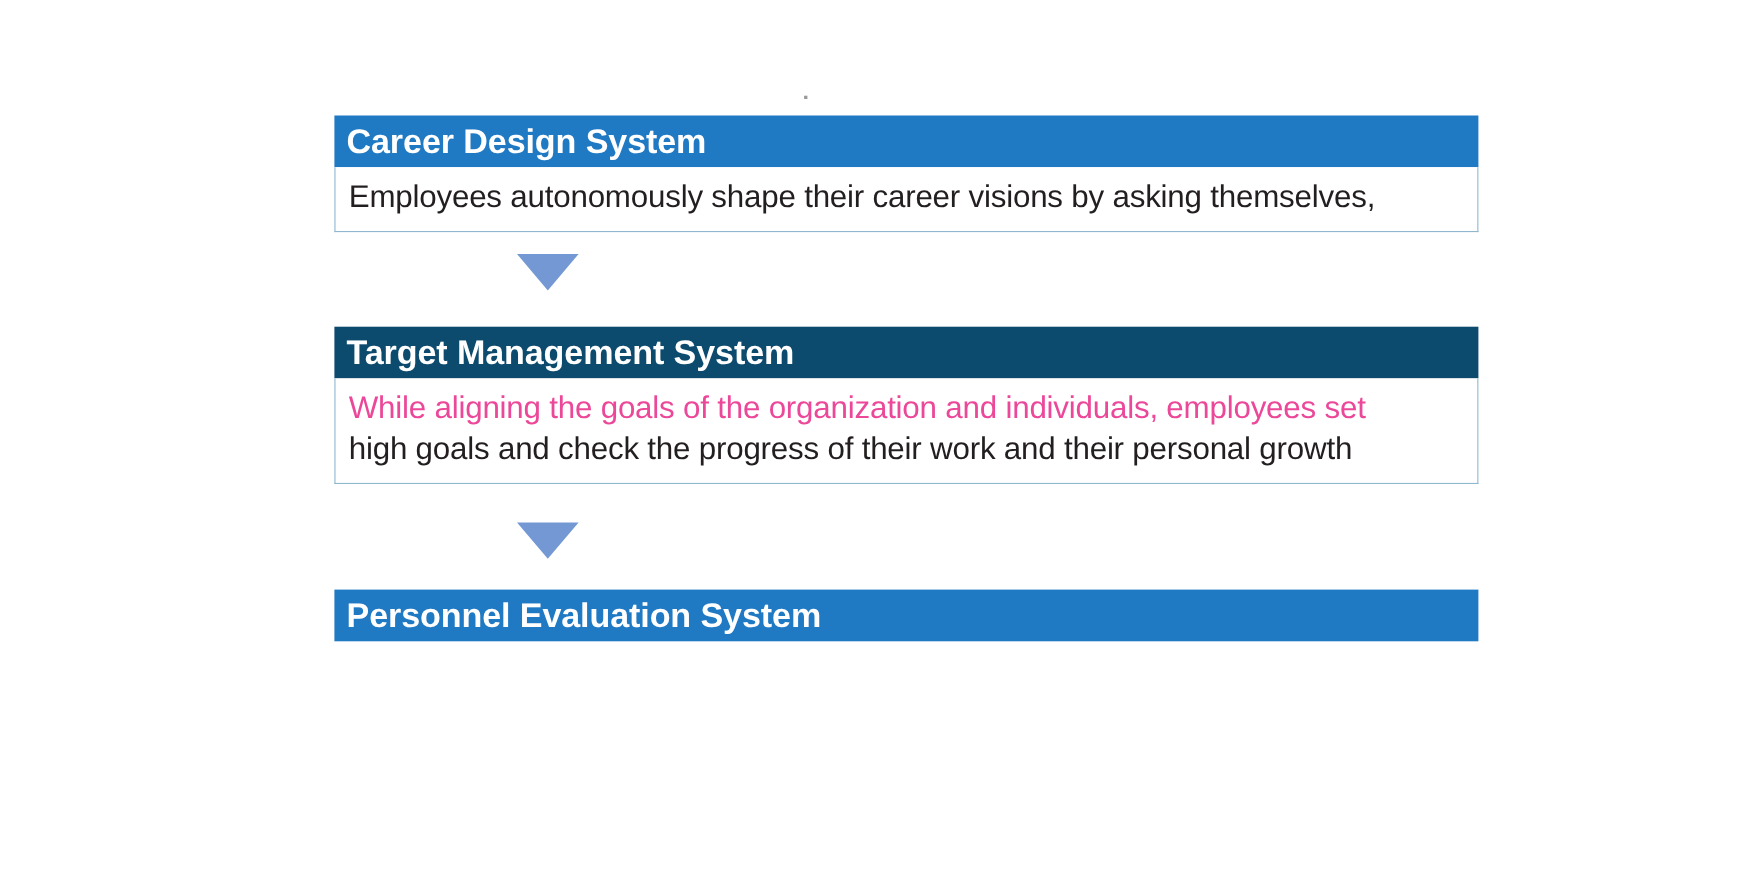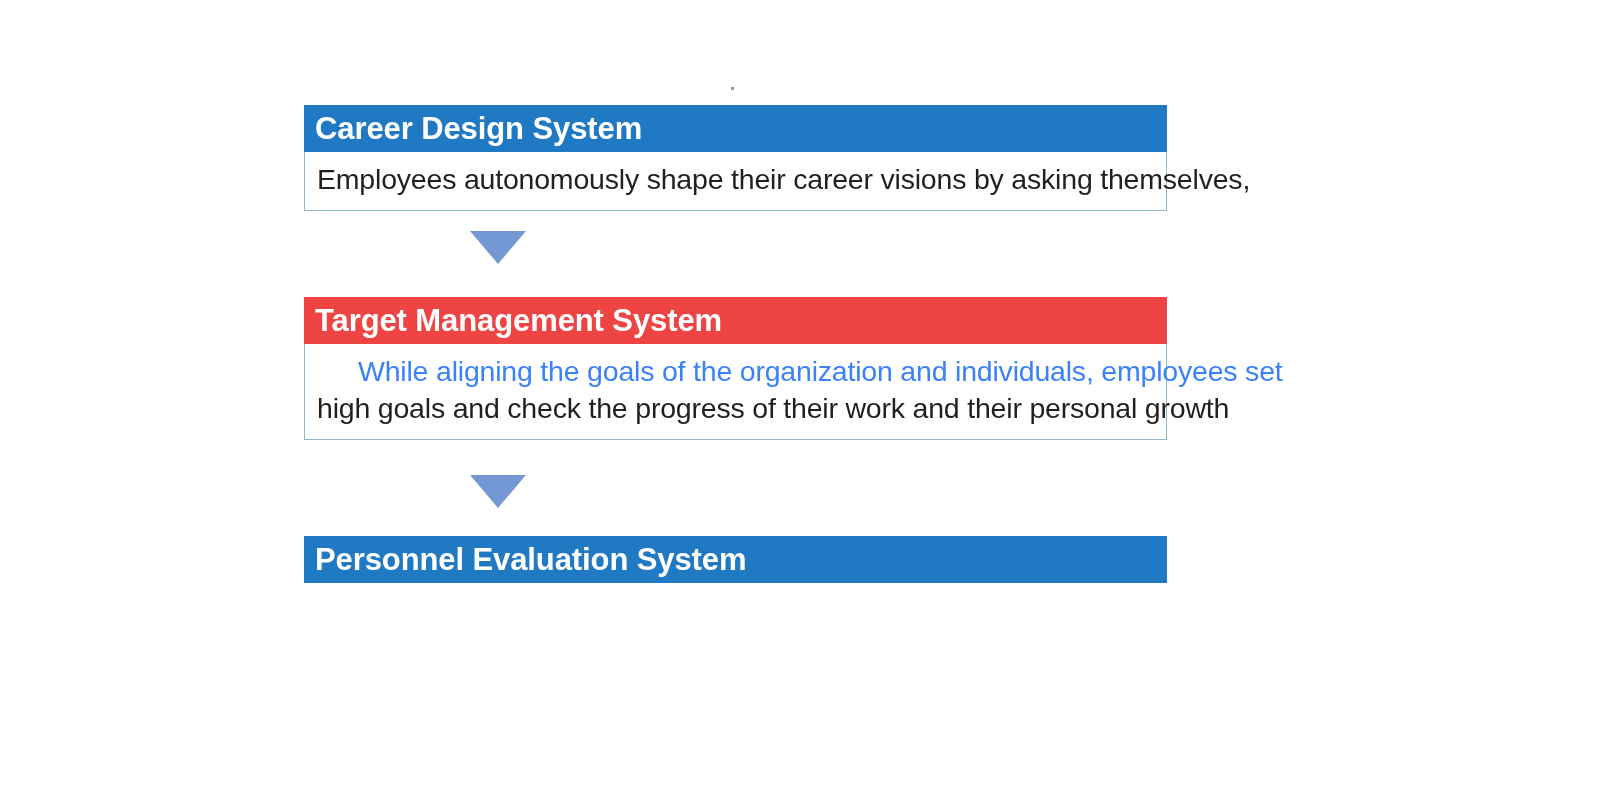--- a/index.html
+++ b/index.html
@@ -36,21 +36,21 @@
 
   
   .flow {
     position: absolute;
     left: 304px;
     top: 105px;
     width: 954px;
   }
 
   .stage {
-    width: 863px;
+    width: 1040px;
     box-sizing: border-box;
     border-radius: 25px;
   }
 
   .stage-header {
     background: #2079c3;
     color: #ffffff;
     font-size: 31px;
     font-weight: bold;
     letter-spacing: -0.1px;
@@ -61,21 +61,20 @@
     white-space: nowrap;
     overflow: hidden;
   }
 
   .stage-body {
     border: 1px solid #8fb8ce;
     border-top: none;
     background: #ffffff;
     box-sizing: border-box;
     padding: 9px 25px 12px 12px;
-    text-align: right;
   }
 
   .stage-body .line {
     font-size: 28.5px;
     line-height: 37px;
     color: #231f20;
     white-space: nowrap;
     letter-spacing: -0.2px;
   }
 
@@ -114,23 +113,23 @@
       <div class="stage-body" style="border-color: rgb(143, 184, 206);">
         <div class="line" style="color: rgb(35, 31, 32);">Employees autonomously shape their career visions by asking themselves,</div>
       </div>
     </div>
 
     <div class="connector c1">
       <div class="arrow" style="border-top-color: rgb(115, 152, 212);"></div>
     </div>
 
     <div class="stage">
-      <div class="stage-header" style="background: #ef4444; color: rgb(255, 255, 255);">Target Management System</div>
+      <div class="stage-header" style="background: #0c4a6e; color: rgb(255, 255, 255);">Target Management System</div>
       <div class="stage-body" style="border-color: rgb(143, 184, 206);">
-        <div class="line" style="color: #3b82f6; margin-left: 41px;">While aligning the goals of the organization and individuals, employees set</div>
+        <div class="line" style="color: #ec4899;">While aligning the goals of the organization and individuals, employees set</div>
         <div class="line" style="color: rgb(35, 31, 32);">high goals and check the progress of their work and their personal growth</div>
       </div>
     </div>
 
     <div class="connector c2">
       <div class="arrow" style="border-top-color: rgb(115, 152, 212);"></div>
     </div>
 
     <div class="stage">
       <div class="stage-header" style="background: rgb(32, 121, 195); color: rgb(255, 255, 255); margin-top: 10px;">Personnel Evaluation System</div>

